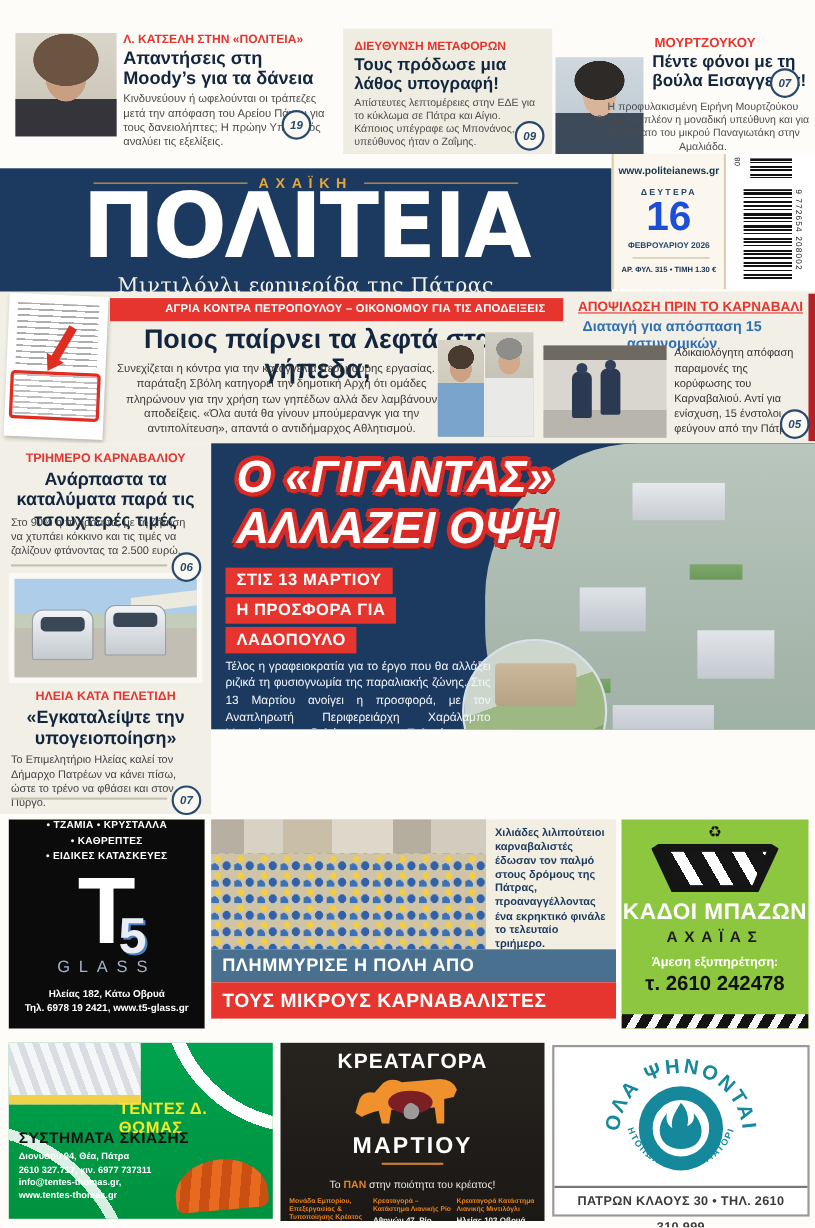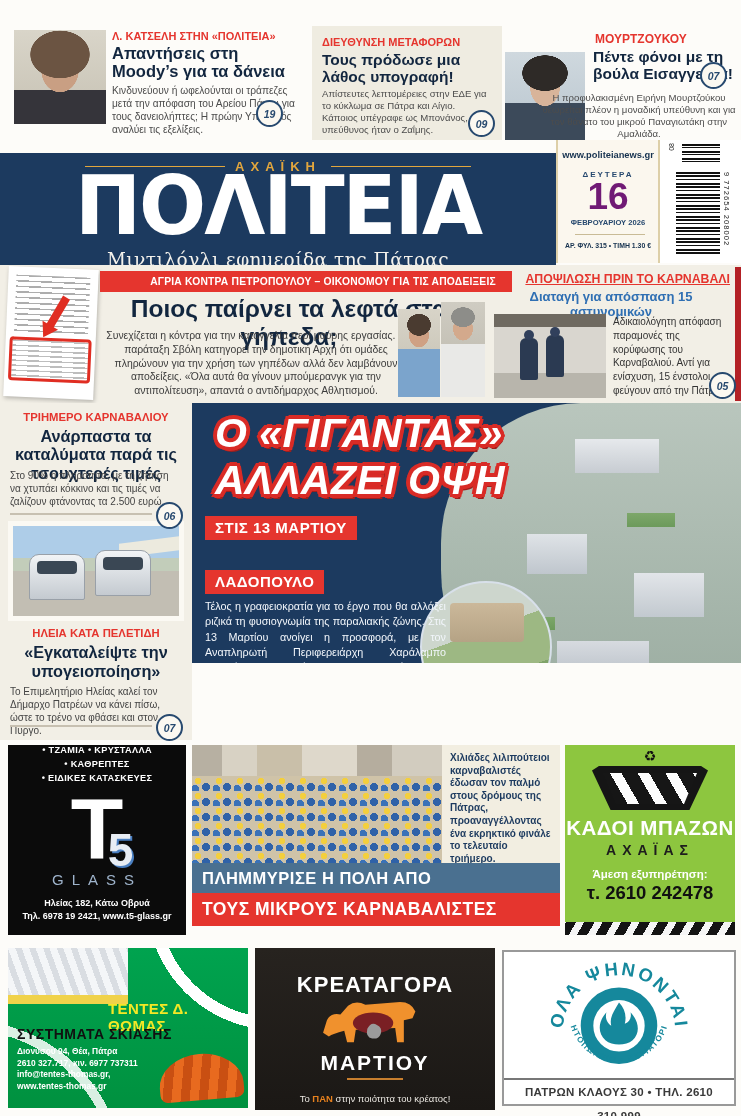--- a/index.html
+++ b/index.html
@@ -42,21 +42,21 @@
      color:#e2a63d;font-weight:700;letter-spacing:6px;font-size:13px;}
   .mh-region::before,.mh-region::after{content:'';height:1.5px;width:140px;background:#e2a63d;}
   .mh-title{position:absolute;left:0;top:14px;width:100%;text-align:center;font-size:79px;font-weight:900;color:#ffffff;
      letter-spacing:-2px;line-height:1;transform:scaleY(1.04);margin:0;font-family:"DejaVu Sans","Liberation Sans",sans-serif;}
   .mh-tagline{position:absolute;left:0;top:96px;width:100%;text-align:center;color:#f4f2ec;font-size:18.5px;letter-spacing:0.5px;
      font-family:"DejaVu Serif","Liberation Serif",serif;}
   .mh-date{position:absolute;left:556px;top:0;width:104px;height:123px;background:#fbf7ee;
      border-left:2px solid #ddcfa8;border-right:2px solid #ddcfa8;box-sizing:border-box;text-align:center;}
   .mh-web{position:absolute;left:0;top:10px;width:100%;font-size:9.3px;font-weight:800;color:#16324f;}
   .mh-day{position:absolute;left:0;top:30px;width:100%;font-size:8px;font-weight:700;letter-spacing:2px;color:#27496f;}
-  .mh-num{position:absolute;left:0;top:36px;width:100%;font-size:37px;font-weight:900;color:#701a75;text-align:center;}
+  .mh-num{position:absolute;left:0;top:36px;width:100%;font-size:37px;font-weight:900;color:#1d4ed8;text-align:center;}
   .mh-month{position:absolute;left:0;top:78px;width:100%;font-size:7.6px;font-weight:800;color:#27496f;}
   .mh-sep{position:absolute;left:17px;top:94px;width:70px;height:1px;background:#c9bb96;}
   .mh-issue{position:absolute;left:0;top:102px;width:100%;font-size:6.9px;font-weight:800;color:#16324f;}
   .mh-bc{position:absolute;left:660px;top:0;width:81px;height:123px;background:#ffffff;}
   .bc-small{position:absolute;left:22px;top:4px;width:38px;height:20px;background:
      repeating-linear-gradient(180deg,#111 0 2px,#fff 2px 3px,#111 3px 4px,#fff 4px 7px);}
   .bc-small-num{position:absolute;left:8px;top:3px;font-size:7px;color:#222;writing-mode:vertical-rl;transform:rotate(180deg);}
   .bc-main{position:absolute;left:16px;top:32px;width:44px;height:84px;background:
      repeating-linear-gradient(180deg,#111 0 2px,#fff 2px 3px,#111 3px 5px,#fff 5px 7px,#111 7px 8px,#fff 8px 11px);}
   .bc-num{position:absolute;left:62px;top:32px;height:84px;font-size:7.6px;color:#222;writing-mode:vertical-rl;letter-spacing:1px;}
@@ -175,21 +175,21 @@
      linear-gradient(#00a34f,#00913f);overflow:hidden;}
   .awn-photo{position:absolute;left:0;top:0;width:120px;height:56px;background:
      linear-gradient(to top,#f0d24a 0 9px,transparent 9px),
      repeating-linear-gradient(70deg,#d9dde2 0 6px,#f4f6f8 6px 13px);}
   .tentes-title{position:absolute;left:100px;top:52px;width:138px;font-size:15px;font-weight:800;color:#f5e825;letter-spacing:0.4px;}
   .tentes-sub{position:absolute;left:9px;top:78px;font-size:14px;font-weight:800;color:#101010;letter-spacing:0.5px;}
   .tentes-lines{position:absolute;left:9px;top:98px;width:150px;font-size:8.4px;font-weight:700;color:#fff;line-height:1.38;}
   .orange-awning{position:absolute;right:5px;bottom:8px;width:84px;height:46px;transform:rotate(-5deg);
      background:repeating-linear-gradient(100deg,#e86a1f 0 9px,#c94f12 9px 18px);border-radius:55% 55% 8px 8px / 75% 75% 8px 8px;}
   .ad-pan{position:absolute;left:255px;top:948px;width:240px;height:162px;background:linear-gradient(#27231f,#1b1815);text-align:center;overflow:hidden;}
-  .pan-title{font-size:22px;font-weight:800;color:#fff;margin-top:24px;letter-spacing:1px;}
+  .pan-title{font-size:19px;font-weight:800;color:#fff;margin-top:7px;letter-spacing:1px;}
   .pan-cow{display:block;margin:2px auto 0;}
   .pan-name{font-size:21px;font-weight:800;color:#fff;letter-spacing:2px;margin-top:1px;}
   .pan-line{width:56px;height:2px;background:#c87f2e;margin:3px auto;}
   .pan-tag{font-size:9.5px;color:#e9e6e0;margin-top:13px;}
   .pan-tag .b{color:#e8821e;font-weight:800;}
   .pan-cols{display:flex;justify-content:space-between;padding:6px 8px 0;}
   .pan-col{width:72px;text-align:left;}
   .pan-lab{font-size:6.2px;font-weight:800;color:#e8821e;line-height:1.15;min-height:15px;}
   .pan-addr{font-size:7.3px;font-weight:700;color:#f2efe9;margin-top:2px;line-height:1.2;}
   .pan-tel{font-size:7.3px;font-weight:700;color:#f2efe9;margin-top:1px;}
@@ -288,20 +288,21 @@
     <p class="lc-body2">Το Επιμελητήριο Ηλείας καλεί τον Δήμαρχο Πατρέων να κάνει πίσω, ώστε το τρένο να φθάσει και στον Πύργο.</p>
     <div class="rl lc-rl2"></div>
     <div class="pg lc-pg2">07</div>
   </aside>
 
   <section class="mainstory">
     <div class="aerial"></div>
     <h1 class="mh1">Ο «ΓΙΓΑΝΤΑΣ»</h1>
     <h1 class="mh1 mh2">ΑΛΛΑΖΕΙ ΟΨΗ</h1>
     <div class="lbl lbl1">ΣΤΙΣ 13 ΜΑΡΤΙΟΥ</div>
+    <div class="lbl lbl2">Η ΠΡΟΣΦΟΡΑ ΓΙΑ</div>
     <div class="lbl lbl3">ΛΑΔΟΠΟΥΛΟ</div>
     <p class="ms-body">Τέλος η γραφειοκρατία για το έργο που θα αλλάξει ριζικά τη φυσιογνωμία της παραλιακής ζώνης. Στις 13 Μαρτίου ανοίγει η προσφορά, με τον Αναπληρωτή Περιφερειάρχη Χαράλαμπο Μπονάνο να δηλώνει στην «Πολιτεία» πως «περνάμε από τη θεωρία στην πράξη».</p>
     <div class="rl ms-rl"></div>
     <div class="pg ms-pg">04</div>
     <div class="circle-inset"></div>
   </section>
 
   <section class="kidsrow">
     <div class="photo-kids">
       <div class="bld"></div>

